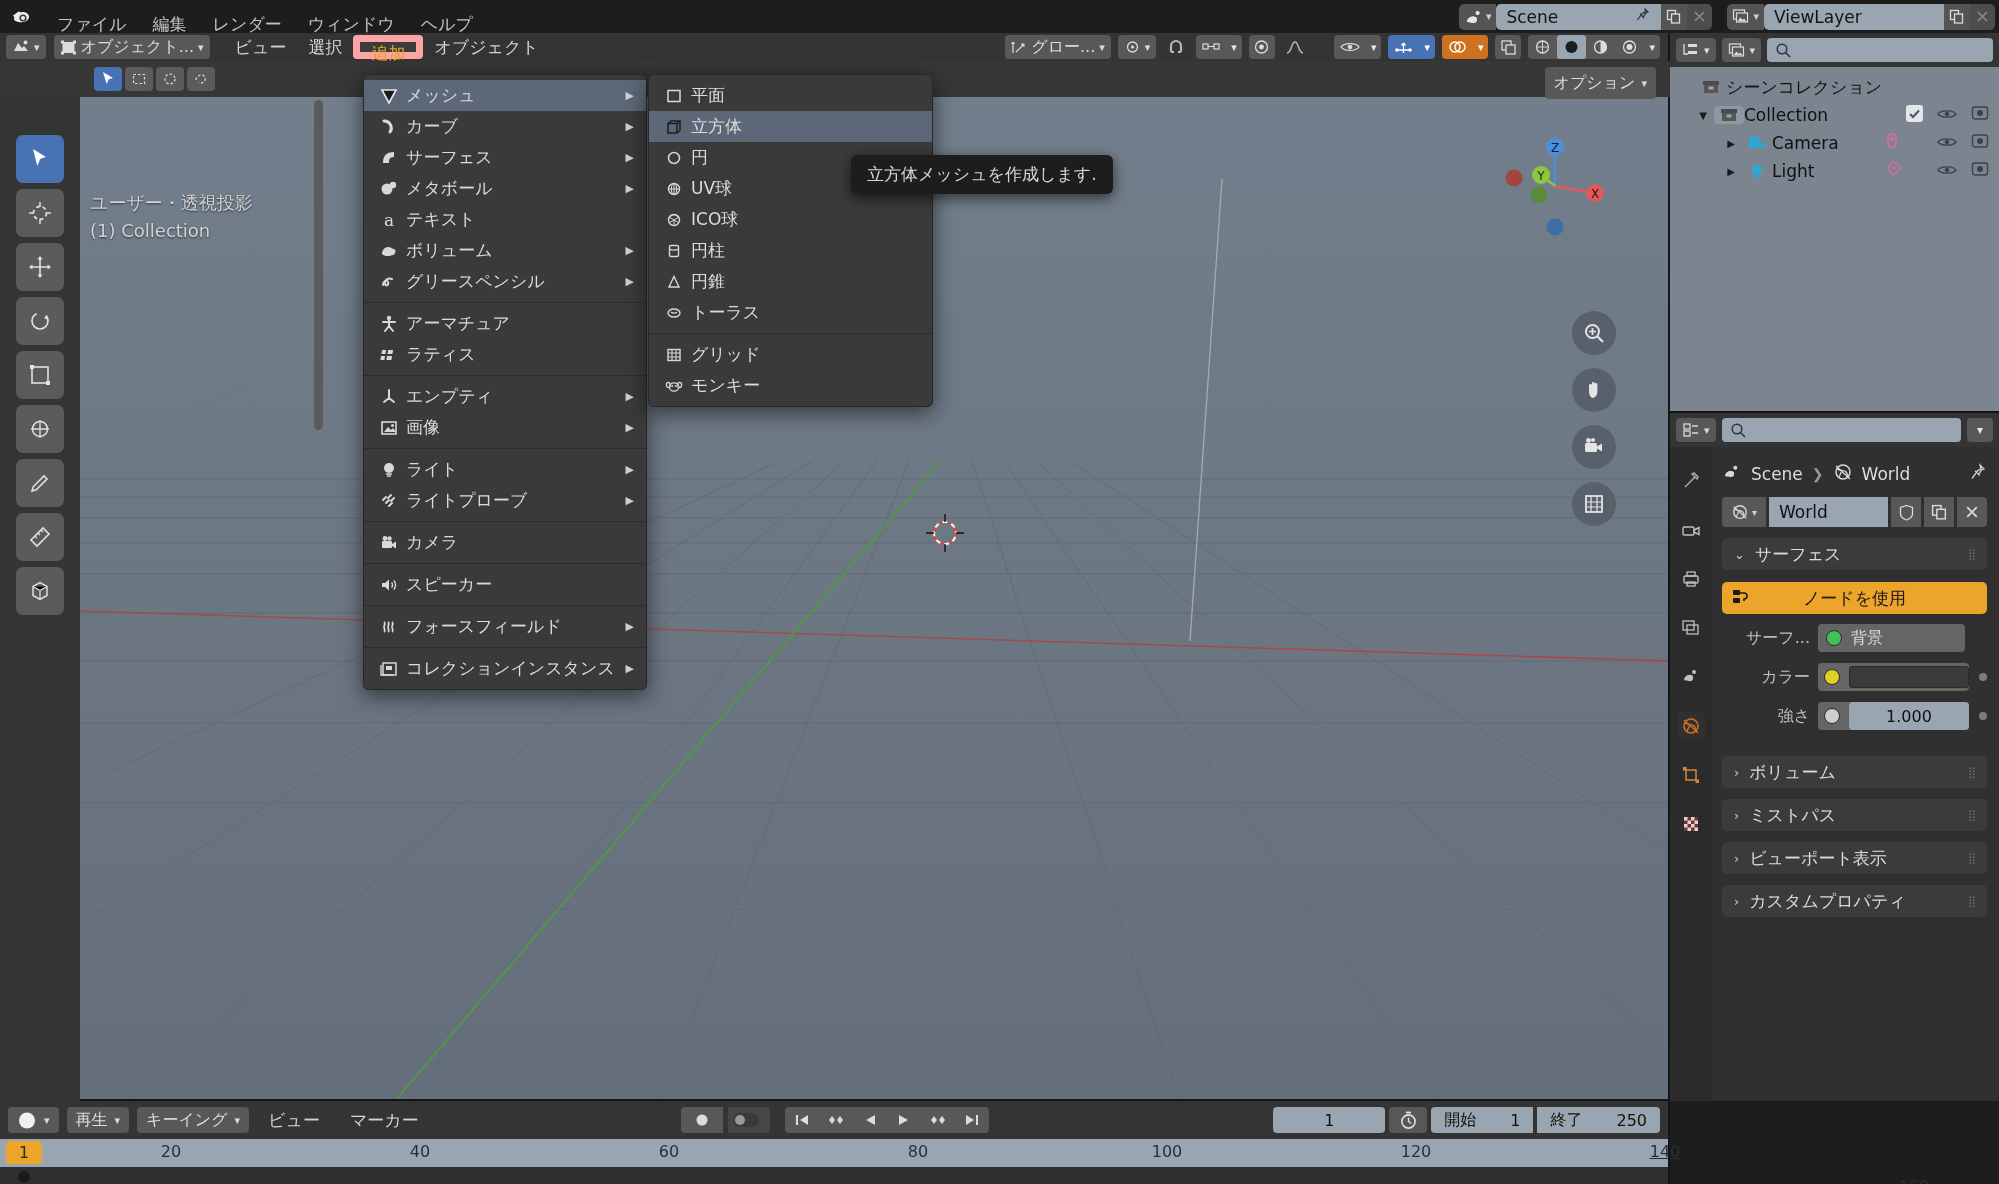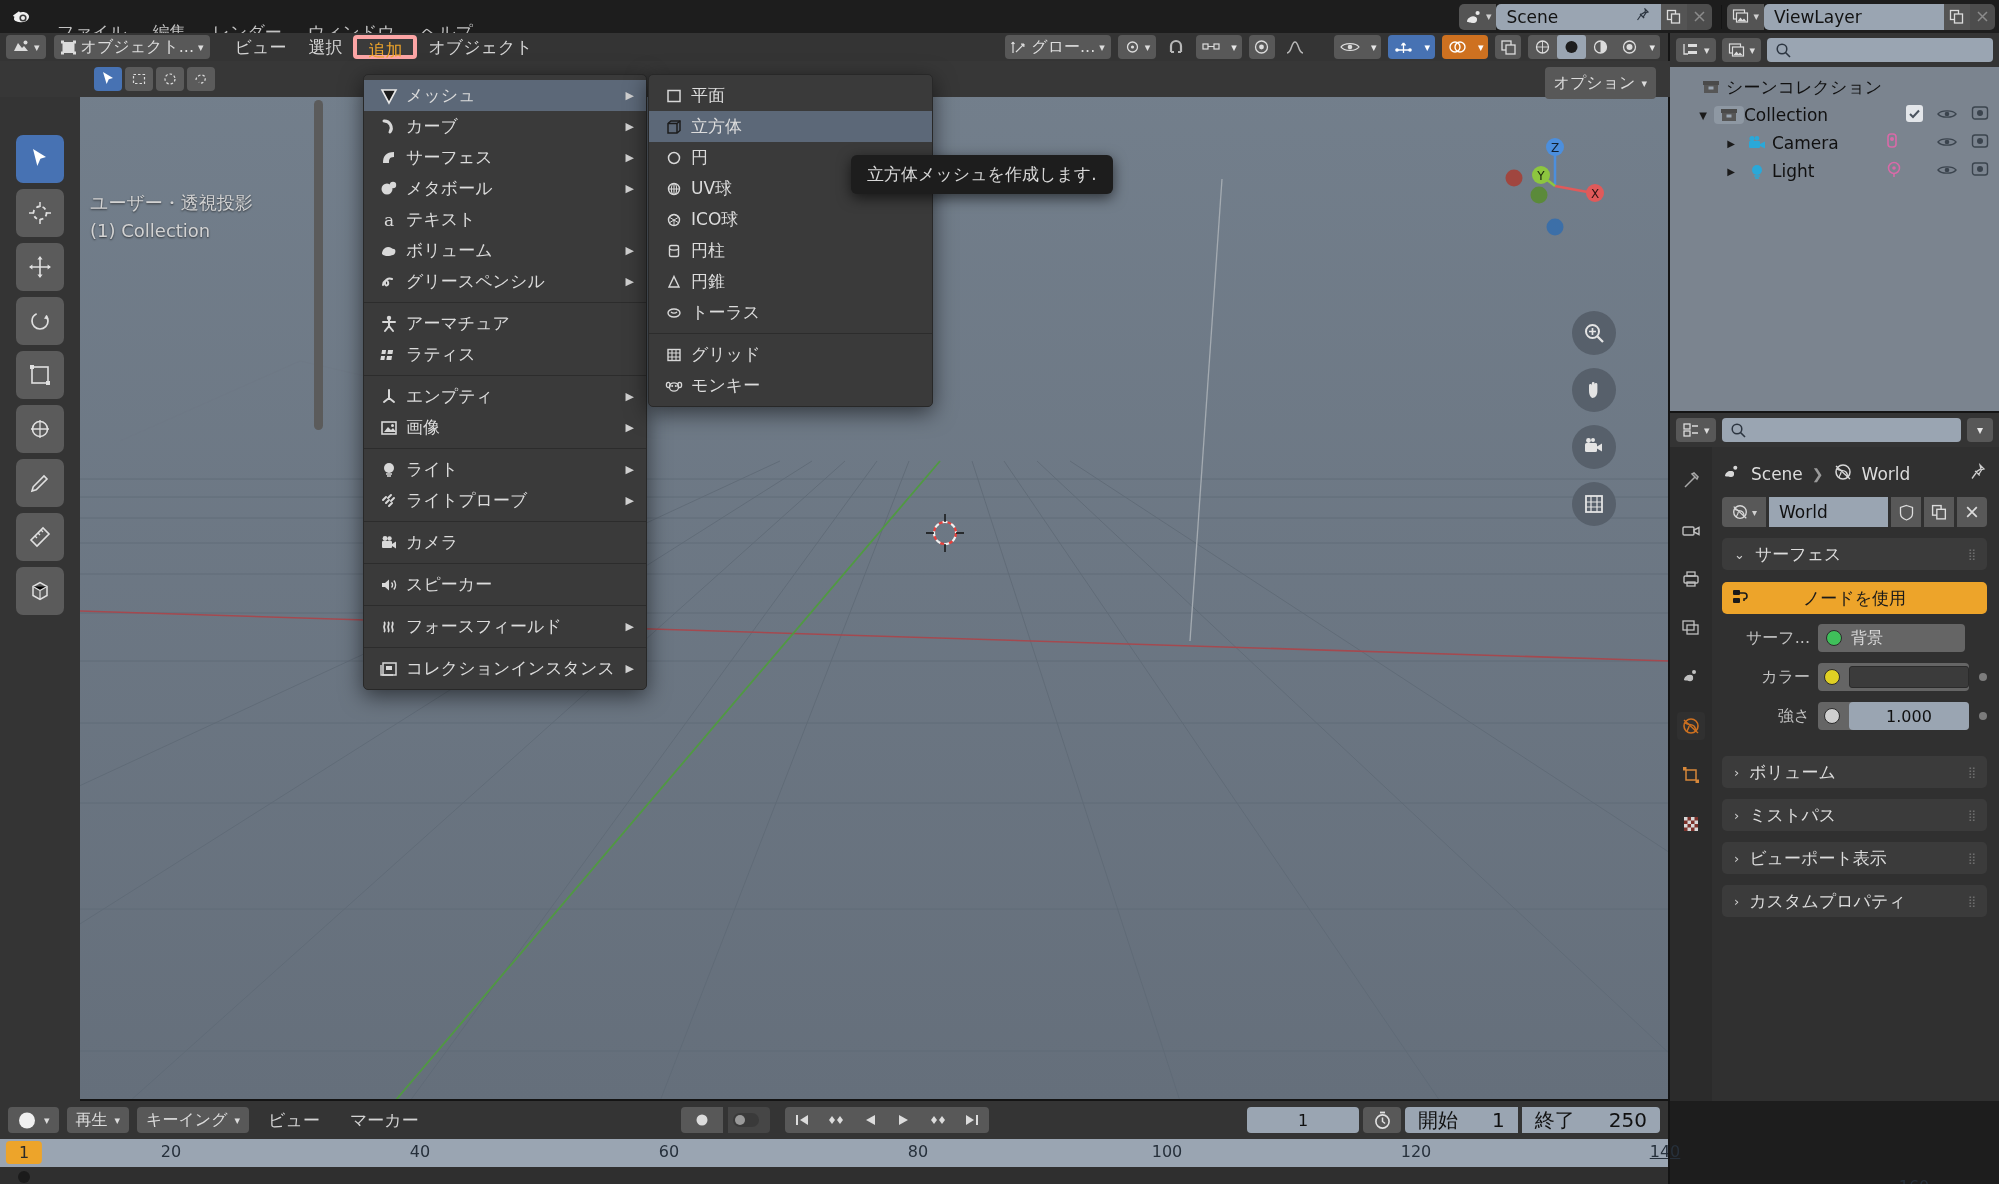--- a/index.html
+++ b/index.html
@@ -9,21 +9,21 @@
     font-size:17px; color:#e6e6e6; position:relative;
     -webkit-font-smoothing:antialiased;
   }
 
   
   #topbar{
     position:absolute;left:0;top:0;width:1999px;height:33px;
     background:#1d1d1d;display:flex;align-items:center;
   }
   #topbar .blender-logo{ width:44px;height:33px;display:flex;align-items:center;justify-content:center; }
-  .menu-item{ padding:16px 13px;height:33px;line-height:33px;color:#c3c3c3;font-size:17px;white-space:nowrap;}
+  .menu-item{ padding:8px 13px;height:33px;line-height:33px;color:#c3c3c3;font-size:17px;white-space:nowrap;}
   .wstabs{display:flex;align-items:flex-end;height:33px;margin-left:18px;}
   .wstab{
     height:30px;line-height:30px;padding:0 17px;color:#9a9a9a;font-size:17px;white-space:nowrap;
     border-radius:5px 5px 0 0;
   }
   .wstab.active{ background:#545454;color:#eda42a;}
   .topbar-right{ position:absolute; right:0; top:0; height:33px; display:flex; align-items:center; }
   .scene-block{ display:flex;align-items:center;height:26px;margin-right:4px;}
   .icon-btn{
     height:26px;display:flex;align-items:center;justify-content:center;
@@ -39,21 +39,21 @@
   
   #vp-header{
     position:absolute;left:0;top:33px;width:1670px;height:28px;
     background:#343434;display:flex;align-items:center;padding:0 6px;
   }
   .hbtn{
     height:24px;display:flex;align-items:center;gap:4px;
     background:#585858;border-radius:4px;padding:0 6px;color:#dcdcdc;font-size:16px;
   }
   .hlabel{ padding:0 11px;height:24px;line-height:24px;color:#d4d4d4;font-size:17px;white-space:nowrap;}
-  .hlabel.hot{ color:#eda42a; background:#3b3b3b; border:4px solid #fca5a5; border-radius:4px; height:24px; line-height:22px;}
+  .hlabel.hot{ color:#eda42a; background:#3b3b3b; border:7px solid #fca5a5; border-radius:4px; height:24px; line-height:22px;}
   .hicon{
     width:26px;height:24px;display:flex;align-items:center;justify-content:center;
     background:#585858;border-radius:4px;
   }
   .hicon.flat{background:transparent;}
   .hgrp{display:flex;align-items:center;background:#585858;border-radius:4px;height:24px;overflow:hidden;}
   .hgrp > div{display:flex;align-items:center;justify-content:center;height:24px;padding:0 6px;}
 
   
   #viewport{
@@ -175,21 +175,21 @@
   #tl-header{height:38px;background:#343434;display:flex;align-items:center;padding:0 8px;gap:8px;position:relative;}
   .tl-btn{height:26px;background:#585858;border-radius:4px;display:flex;align-items:center;gap:7px;padding:0 9px;font-size:16px;color:#dcdcdc;}
   .tl-lbl{padding:0 11px;color:#d4d4d4;font-size:17px;}
   .tl-center{position:absolute;left:50%;transform:translateX(-50%);display:flex;align-items:center;gap:5px;}
   .rec-btn{width:42px;height:26px;background:#585858;border-radius:4px 0 0 4px;display:flex;align-items:center;justify-content:center;}
   .rec-toggle{width:42px;height:26px;background:#464646;border-radius:0 4px 4px 0;display:flex;align-items:center;padding-left:5px;}
   .play-grp{display:flex;align-items:center;background:#585858;border-radius:4px;overflow:hidden;margin-left:10px;}
   .play-grp>div{width:34px;height:26px;display:flex;align-items:center;justify-content:center;}
   .tl-right{position:absolute;right:10px;display:flex;align-items:center;gap:4px;}
   .frame-field{width:112px;height:26px;background:#9aa5b2;border-radius:4px;color:#101010;display:flex;align-items:center;justify-content:center;font-size:16px;}
-  .se-field{height:26px;background:#9aa5b2;color:#101010;display:flex;align-items:center;justify-content:space-between;padding:0 13px;gap:34px;font-size:20px;}
+  .se-field{height:26px;background:#9aa5b2;color:#101010;display:flex;align-items:center;justify-content:space-between;padding:0 13px;gap:34px;font-size:16px;}
   #tl-ruler{height:28px;background:#9aa5b2;position:relative;}
   .tick{position:absolute;top:3px;color:#26303b;font-size:16px;transform:translateX(-50%);}
   #playhead{position:absolute;top:2px;left:24px;transform:translateX(-50%);background:#eda42a;color:#2a2a2a;border-radius:4px;padding:2px 13px;font-size:16px;}
   #tl-strip{height:17px;background:#2f2f2f;position:relative;}
   .scroll-dot{position:absolute;left:18px;top:4px;width:12px;height:12px;border-radius:50%;background:#1b1b1b;}
   .vscroll{position:absolute;right:3px;top:0;width:9px;border-radius:5px;background:#5b5b5b;}
 
   .edge{position:absolute;background:#141414;}
 </style>
 </head>

